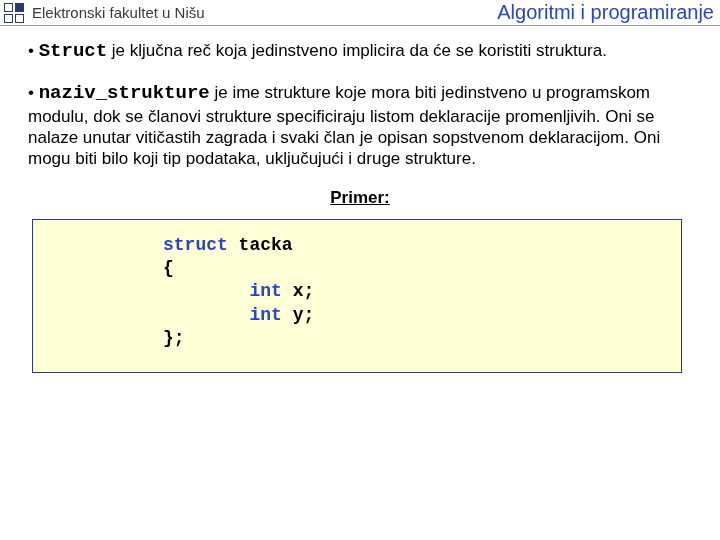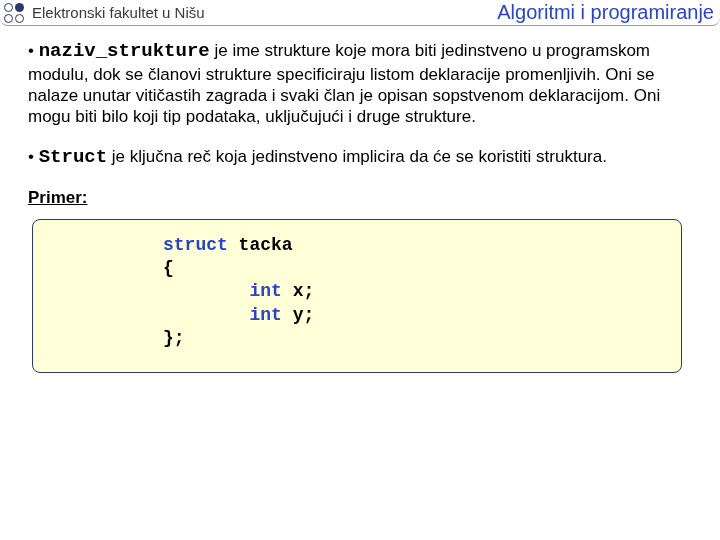--- a/index.html
+++ b/index.html
@@ -1,15 +1,15 @@
 <!DOCTYPE html>
 <html><head>
 <meta charset="utf-8">
 <style>
-  * { margin: 0; padding: 0; box-sizing: border-box; border-radius: 8px; }
+  * { margin: 0; padding: 0; box-sizing: border-box; }
   body {
     width: 720px;
     height: 540px;
     background: #ffffff;
     font-family: Arial, sans-serif;
     overflow: hidden;
   }
   .header {
     display: flex;
     align-items: center;
@@ -59,20 +59,21 @@
   }
   .mono {
     font-family: "Courier New", monospace;
     font-size: 19px;
   }
   .primer-label {
     font-weight: bold;
     text-decoration: underline;
     font-size: 17px;
     margin-bottom: 10px;
+    text-align: center;
   }
   .code-box {
     margin: 6px 10px 0 4px;
     border: 1px solid #2b3a6b;
     background: #ffffd8;
     padding: 14px 18px 22px 130px;
     font-family: "Courier New", monospace;
     font-weight: bold;
     font-size: 18px;
     color: #000;
@@ -95,25 +96,25 @@
       <div class="logo-sq logo-outline"></div>
     </div>
   </div>
   <div class="header-left">Elektronski fakultet u Nišu</div>
   <div class="header-right">Algoritmi i programiranje</div>
 </div>
 
 <div class="content">
 
   <div class="para">
-    • <span class="mono-b">naziv_strukture</span><span> je ime strukture koje mora biti jedinstveno u programskom modulu, dok se članovi strukture specificiraju listom deklaracije promenljivih. Oni se nalaze unutar vitičastih zagrada i svaki član je opisan sopstvenom deklaracijom. Oni mogu biti bilo koji tip podataka, uključujući i druge strukture.</span>
+    • <span class="mono-b">Struct</span><span> je ključna reč koja jedinstveno implicira da će se koristiti struktura.</span>
   </div>
 
   <div class="para">
-    • <span class="mono-b">Struct</span><span> je ključna reč koja jedinstveno implicira da će se koristiti struktura.</span>
+    • <span class="mono-b">naziv_strukture</span><span> je ime strukture koje mora biti jedinstveno u programskom modulu, dok se članovi strukture specificiraju listom deklaracije promenljivih. Oni se nalaze unutar vitičastih zagrada i svaki član je opisan sopstvenom deklaracijom. Oni mogu biti bilo koji tip podataka, uključujući i druge strukture.</span>
   </div>
 
 
   <div class="primer-label">Primer:</div>
 
   <div class="code-box"><span class="kw">struct</span><span> tacka</span>
 <span>{</span>
 <span>        </span><span class="kw">int</span><span> x;</span>
 <span>        </span><span class="kw">int</span><span> y;</span>
 <span>};</span></div>

